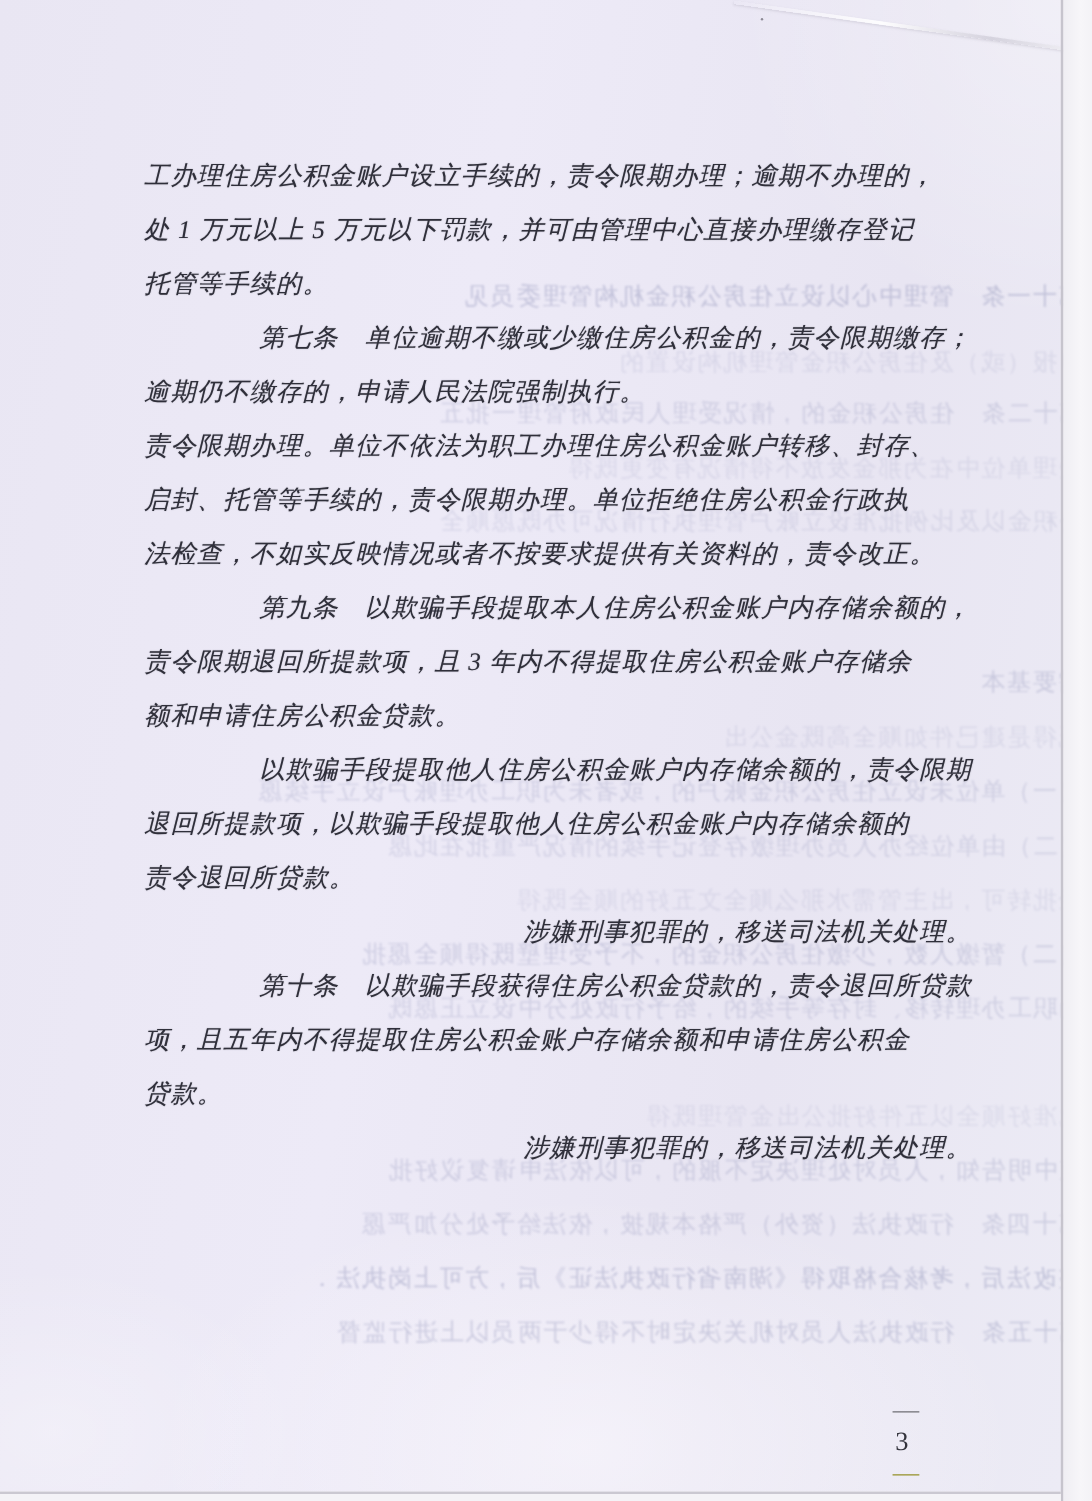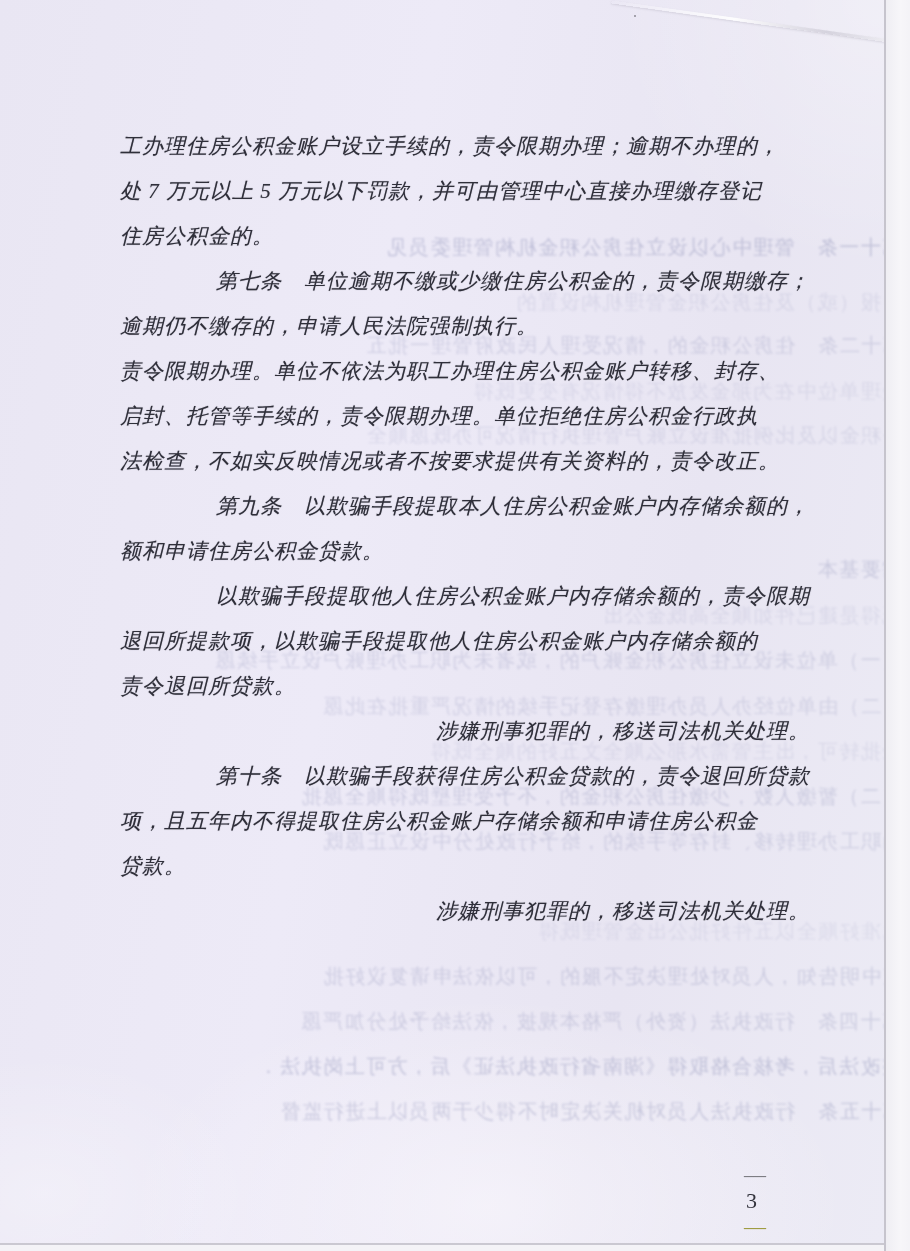--- a/index.html
+++ b/index.html
@@ -95,28 +95,29 @@
       <div class="bleed" style="top: 826px; right: 8px; opacity: 0.2;">为职工办理转移、封存等手续的，给予行政处分中设立正愿既</div>
       <div class="bleed" style="top: 916px; right: 8px; opacity: 0.11;">批准好顺全以五件好批公出金管理既得</div>
       <div class="bleed" style="top: 961px; right: 8px; opacity: 0.22;">查中明告知，人员对处理决定不服的，可以依法申请复议好批</div>
       <div class="bleed" style="top: 1006px; right: 8px; opacity: 0.22;">第十四条　行政执法（资外）严格本规披，依法给予处分加严愿</div>
       <div class="bleed" style="top: 1051px; right: 8px; opacity: 0.3;">整改法后，考核合格取得《湖南省行政执法证》后，方可上岗执法．</div>
       <div class="bleed" style="top: 1096px; right: 8px; opacity: 0.26;">第十五条　行政执法人员对机关决定时不得少于两员以上进行监督</div>
     </div>
 
   <div class="content" id="doc-body">
       <div class="line">工办理住房公积金账户设立手续的，责令限期办理；逾期不办理的，</div>
-      <div class="line">处 7 万元以上 5 万元以下罚款，并可由管理中心直接办理缴存登记</div>
-      <div class="line">住房公积金的。</div>
+      <div class="line">处 1 万元以上 5 万元以下罚款，并可由管理中心直接办理缴存登记</div>
+      <div class="line">托管等手续的。</div>
       <div class="line indent">第七条　单位逾期不缴或少缴住房公积金的，责令限期缴存；</div>
       <div class="line">逾期仍不缴存的，申请人民法院强制执行。</div>
       <div class="line">责令限期办理。单位不依法为职工办理住房公积金账户转移、封存、</div>
       <div class="line">启封、托管等手续的，责令限期办理。单位拒绝住房公积金行政执</div>
       <div class="line">法检查，不如实反映情况或者不按要求提供有关资料的，责令改正。</div>
       <div class="line indent">第九条　以欺骗手段提取本人住房公积金账户内存储余额的，</div>
+      <div class="line">责令限期退回所提款项，且 3 年内不得提取住房公积金账户存储余</div>
       <div class="line">额和申请住房公积金贷款。</div>
       <div class="line indent">以欺骗手段提取他人住房公积金账户内存储余额的，责令限期</div>
       <div class="line">退回所提款项，以欺骗手段提取他人住房公积金账户内存储余额的</div>
       <div class="line">责令退回所贷款。</div>
       <div class="line indent">涉嫌刑事犯罪的，移送司法机关处理。</div>
       <div class="line indent">第十条　以欺骗手段获得住房公积金贷款的，责令退回所贷款</div>
       <div class="line">项，且五年内不得提取住房公积金账户存储余额和申请住房公积金</div>
       <div class="line">贷款。</div>
       <div class="line indent">涉嫌刑事犯罪的，移送司法机关处理。</div>
     </div>

